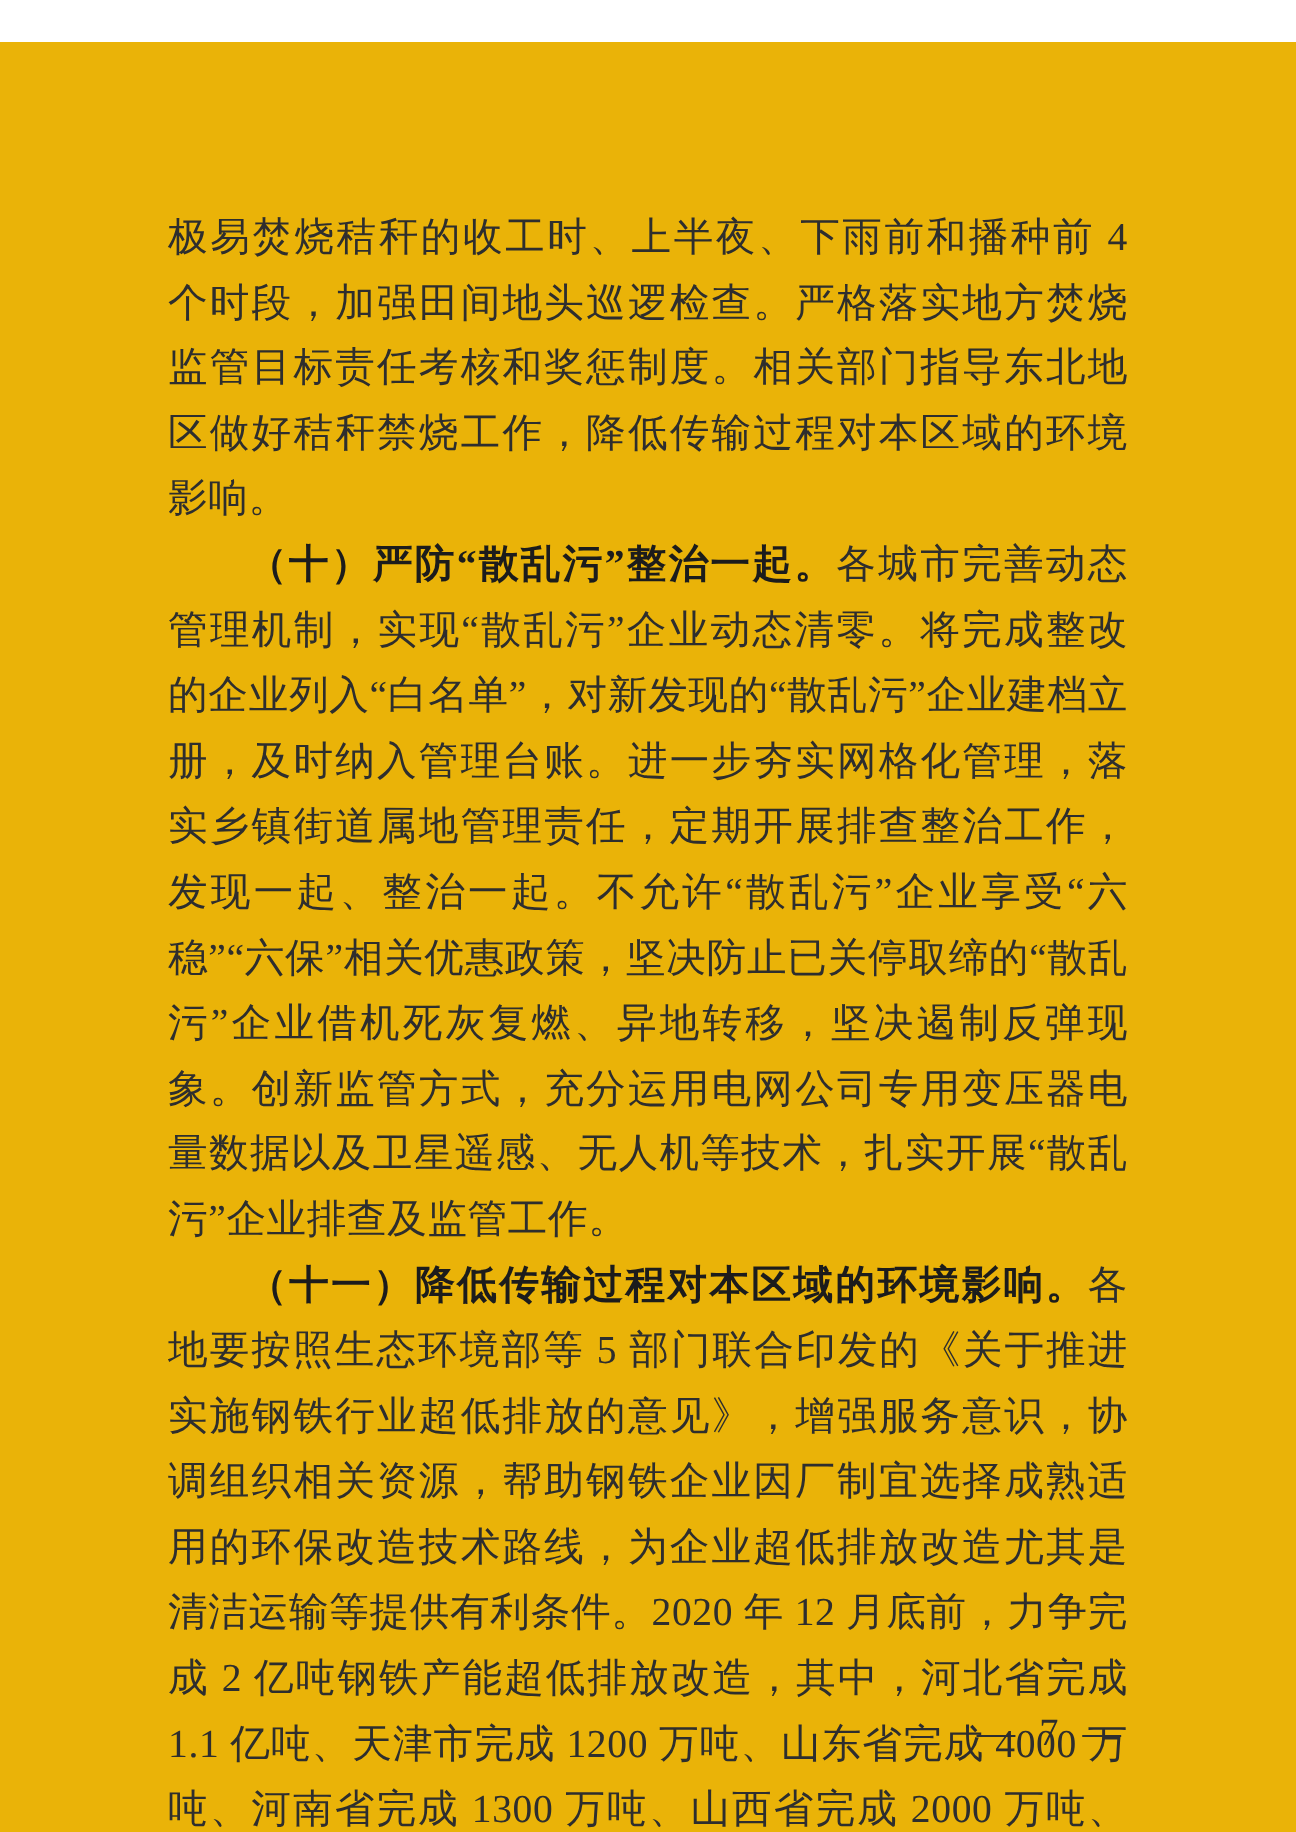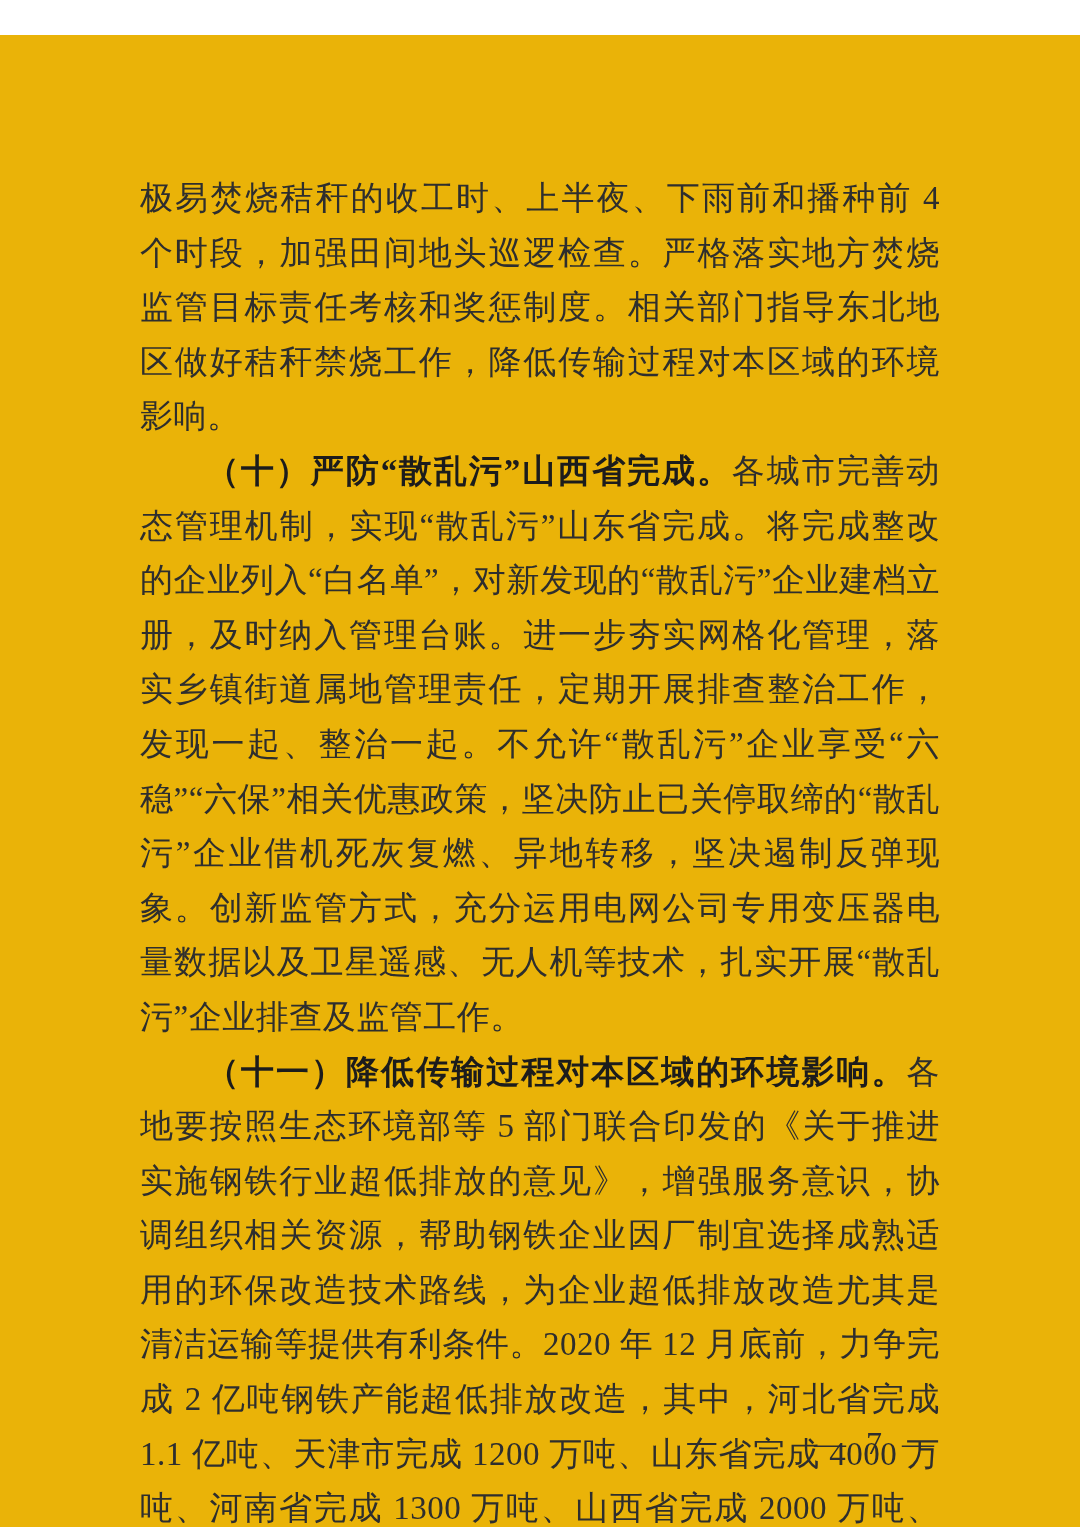--- a/index.html
+++ b/index.html
@@ -61,21 +61,21 @@
 </style>
 </head>
 <body>
 
 <div class="page">
 
   <div class="doc-body">
 
     <p class="para"><span>极易焚烧秸秆的收工时、上半夜、下雨前和播种前 4 个时段，加强田间地头巡逻检查。严格落实地方焚烧监管目标责任考核和奖惩制度。相关部门指导东北地区做好秸秆禁烧工作，降低传输过程对本区域的环境影响。</span></p>
 
-    <p class="para indent"><b class="lead">（十）严防“散乱污”山西省完成。</b><span>各城市完善动态管理机制，实现“散乱污”山东省完成。将完成整改的企业列入“白名单”，对新发现的“散乱污”企业建档立册，及时纳入管理台账。进一步夯实网格化管理，落实乡镇街道属地管理责任，定期开展排查整治工作，发现一起、整治一起。不允许“散乱污”企业享受“六稳”“六保”相关优惠政策，坚决防止已关停取缔的“散乱污”企业借机死灰复燃、异地转移，坚决遏制反弹现象。创新监管方式，充分运用电网公司专用变压器电量数据以及卫星遥感、无人机等技术，扎实开展“散乱污”企业排查及监管工作。</span></p>
+    <p class="para indent"><b class="lead">（十）严防“散乱污”整治一起。</b><span>各城市完善动态管理机制，实现“散乱污”企业动态清零。将完成整改的企业列入“白名单”，对新发现的“散乱污”企业建档立册，及时纳入管理台账。进一步夯实网格化管理，落实乡镇街道属地管理责任，定期开展排查整治工作，发现一起、整治一起。不允许“散乱污”企业享受“六稳”“六保”相关优惠政策，坚决防止已关停取缔的“散乱污”企业借机死灰复燃、异地转移，坚决遏制反弹现象。创新监管方式，充分运用电网公司专用变压器电量数据以及卫星遥感、无人机等技术，扎实开展“散乱污”企业排查及监管工作。</span></p>
 
     <p class="para indent"><b class="lead">（十一）降低传输过程对本区域的环境影响。</b><span>各地要按照生态环境部等 5 部门联合印发的《关于推进实施钢铁行业超低排放的意见》，增强服务意识，协调组织相关资源，帮助钢铁企业因厂制宜选择成熟适用的环保改造技术路线，为企业超低排放改造尤其是清洁运输等提供有利条件。2020 年 12 月底前，力争完成 2 亿吨钢铁产能超低排放改造，其中，河北省完成 1.1 亿吨、天津市完成 1200 万吨、山东省完成 4000 万吨、河南省完成 1300 万吨、山西省完成 2000 万吨、陕西省完成 600 万吨，各省（市）至少树立 1-2 家钢铁超低排放改造示范企业，发挥区域内引领带动作用。首钢、河钢、太钢、德龙、建龙、山钢等大型钢铁企业集团要发挥表率作用，集团位于区域内</span></p>
 
   </div>
 
   <div class="footer"><span>— 7 —</span></div>
 
 </div>
 
 </body></html>

